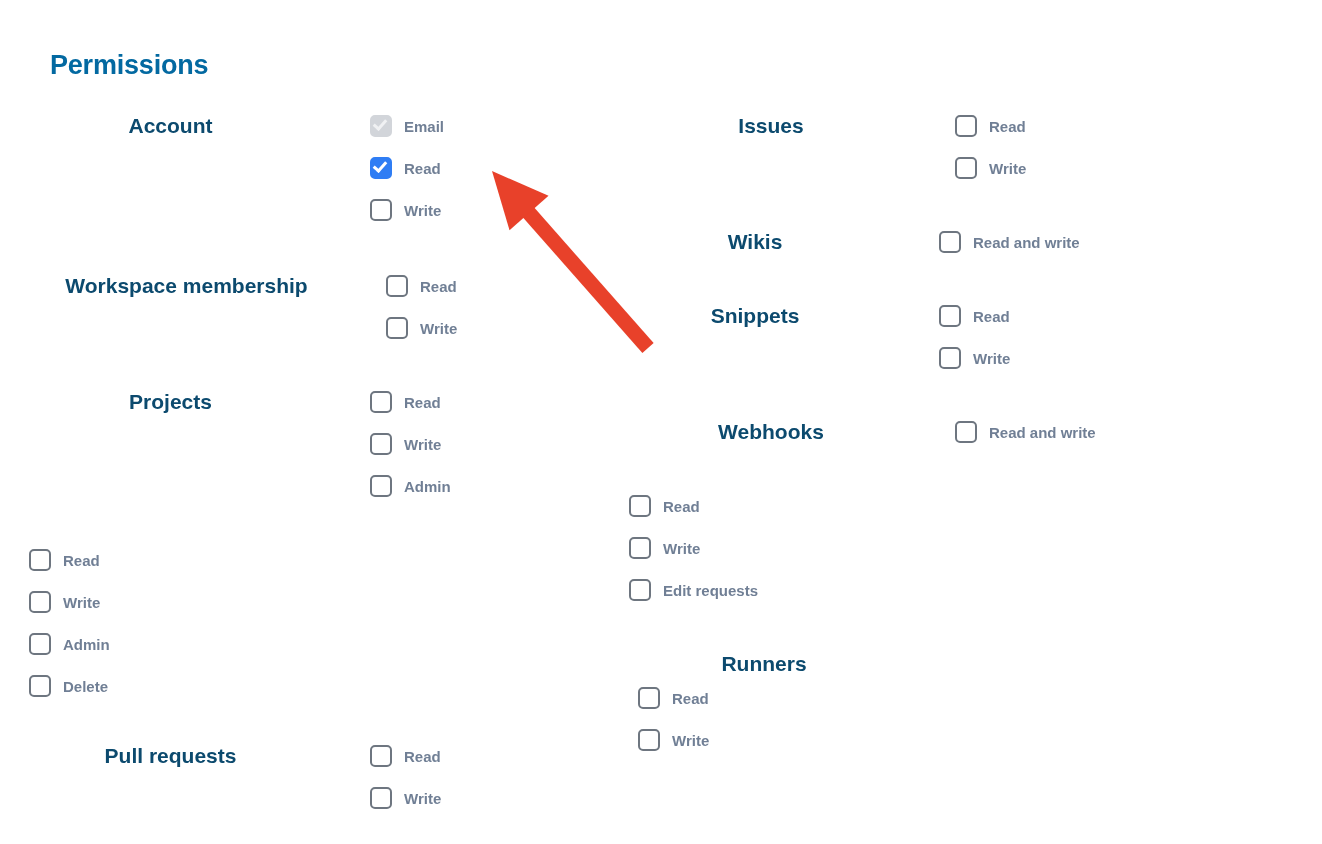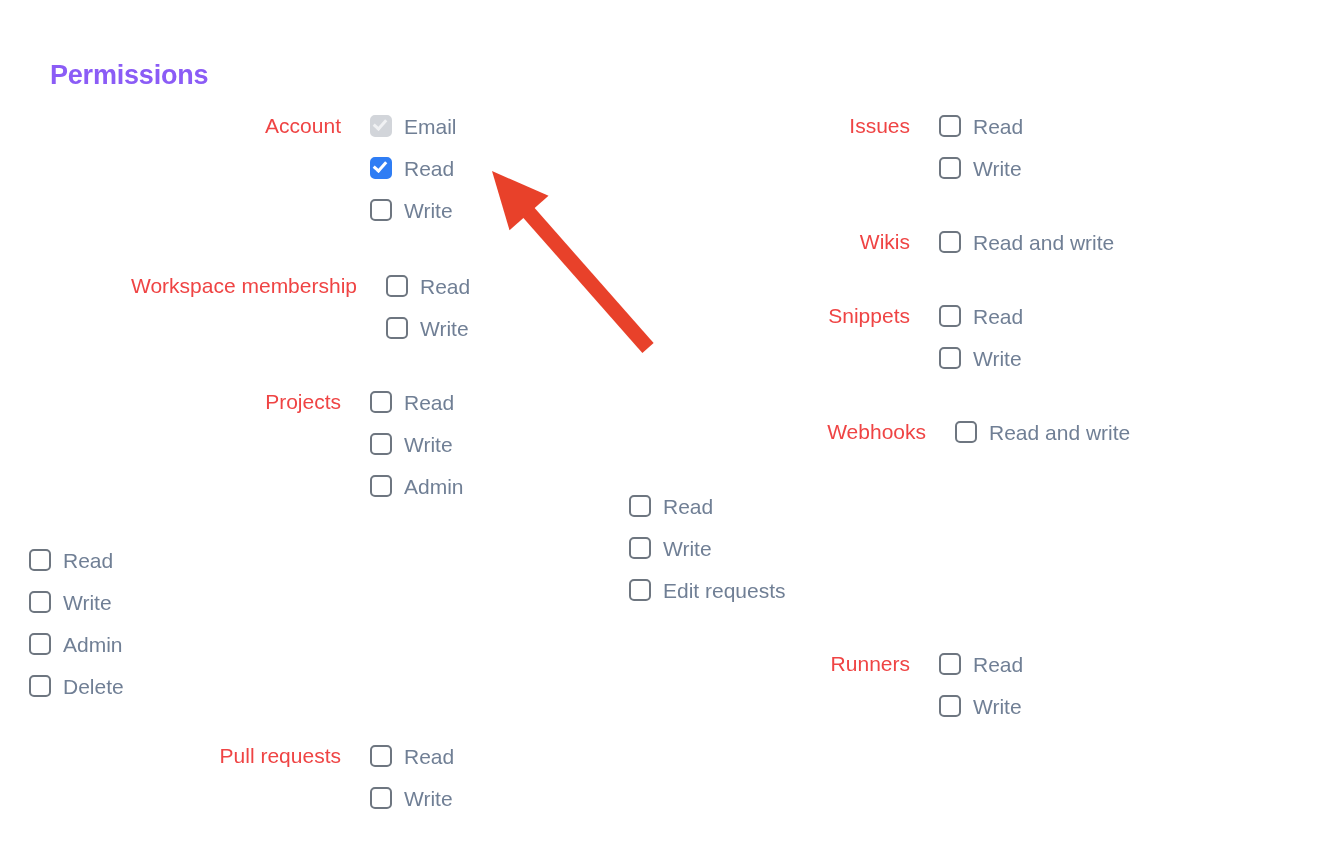--- a/index.html
+++ b/index.html
@@ -21,47 +21,47 @@
     position: relative;
     width: 1322px;
     height: 844px;
     overflow: hidden;
   }
 
   
   .page-title {
     position: absolute;
     left: 50px;
-    top: 58px;
+    top: 48px;
     font-size: 27px;
     font-weight: bold;
-    color: #8b5cf6;
+    color: #0369a1;
     letter-spacing: -0.2px;
     line-height: 34px;
     margin: 0;
   }
 
   
   .col {
     position: absolute;
     top: 105px;
   }
   .col-left  { left: 0px;   width: 560px; }
   .col-right { left: 600px; width: 620px; }
 
   
   .perm-group {
     display: flex;
     align-items: flex-start;
   }
   .group-label {
     font-size: 21px;
-    font-weight: normal;
-    color: #ef4444;
-    text-align: right;
+    font-weight: bold;
+    color: #0c4a6e;
+    text-align: center;
     line-height: 27px;
     padding-top: 7px;
     flex: 0 0 auto;
   }
   .col-left .group-label  { width: 341px; }
   .col-right .group-label { width: 310px; }
 
   .options {
     flex: 1 1 auto;
     padding-left: 29px;
@@ -102,26 +102,27 @@
     height: 13px;
     border: solid #ffffff;
     border-width: 0 3px 3px 0;
     transform: rotate(42deg);
   }
   .checkbox.checked .tick,
   .checkbox.disabled .tick { display: block; }
   .checkbox.disabled .tick { border-color: #f0f1f3; }
 
   .option-label {
-    font-size: 21px;
+    font-size: 15px;
     color: #707f95;
     line-height: 27px;
     padding-left: 12px;
     cursor: pointer;
     white-space: nowrap;
+    font-weight: bold;
   }
 
   
   .annotation-arrow {
     position: absolute;
     left: 0;
     top: 0;
     width: 1322px;
     height: 844px;
     pointer-events: none;
@@ -215,21 +216,21 @@
           </div>
           <div class="option-row">
             <div class="checkbox" role="checkbox" aria-checked="false"></div>
             <span class="option-label">Write</span>
           </div>
         </div>
       </div>
     </div>
 
   <div class="col col-right" style="position: absolute;">
-      <div class="perm-group" style="position: absolute; top: 0px; left: 0px; width: 100%;">
+      <div class="perm-group" style="position: absolute; top: 0px; left: 16px; width: 100%;">
         <div class="group-label">Issues</div>
         <div class="options">
           <div class="option-row">
             <div class="checkbox" role="checkbox" aria-checked="false"></div>
             <span class="option-label">Read</span>
           </div>
           <div class="option-row">
             <div class="checkbox" role="checkbox" aria-checked="false"></div>
             <span class="option-label">Write</span>
           </div>
@@ -275,21 +276,21 @@
           <div class="option-row">
             <div class="checkbox" role="checkbox" aria-checked="false"></div>
             <span class="option-label">Write</span>
           </div>
           <div class="option-row">
             <div class="checkbox" role="checkbox" aria-checked="false"></div>
             <span class="option-label">Edit requests</span>
           </div>
         </div>
       </div>
-      <div class="perm-group" style="position: absolute; top: 538px; left: 0px; width: 100%;">
+      <div class="perm-group" style="position: absolute; top: 538px; left: 9px; width: 100%; flex-direction: column;">
         <div class="group-label">Runners</div>
         <div class="options">
           <div class="option-row">
             <div class="checkbox" role="checkbox" aria-checked="false"></div>
             <span class="option-label">Read</span>
           </div>
           <div class="option-row">
             <div class="checkbox" role="checkbox" aria-checked="false"></div>
             <span class="option-label">Write</span>
           </div>

